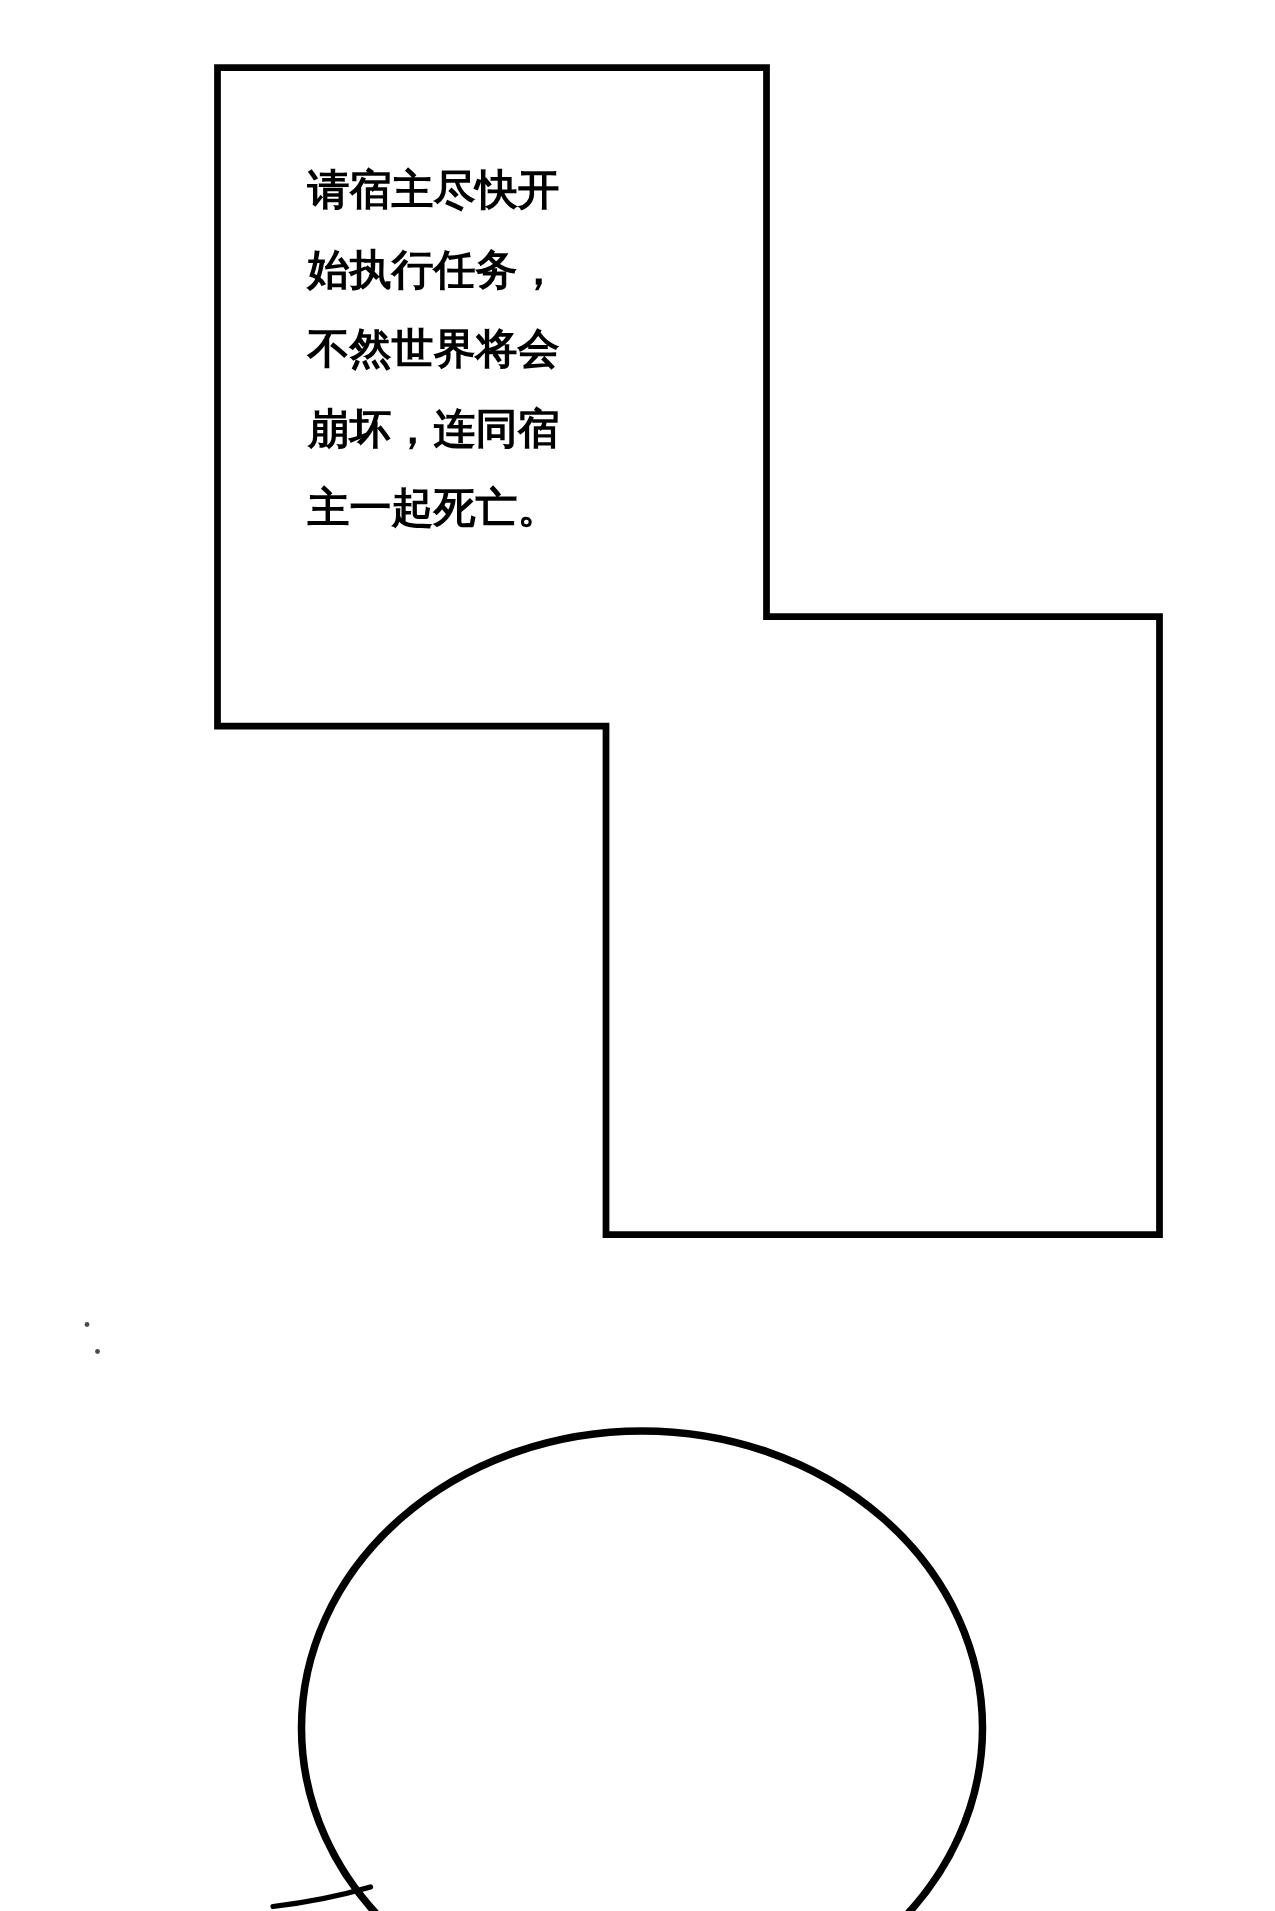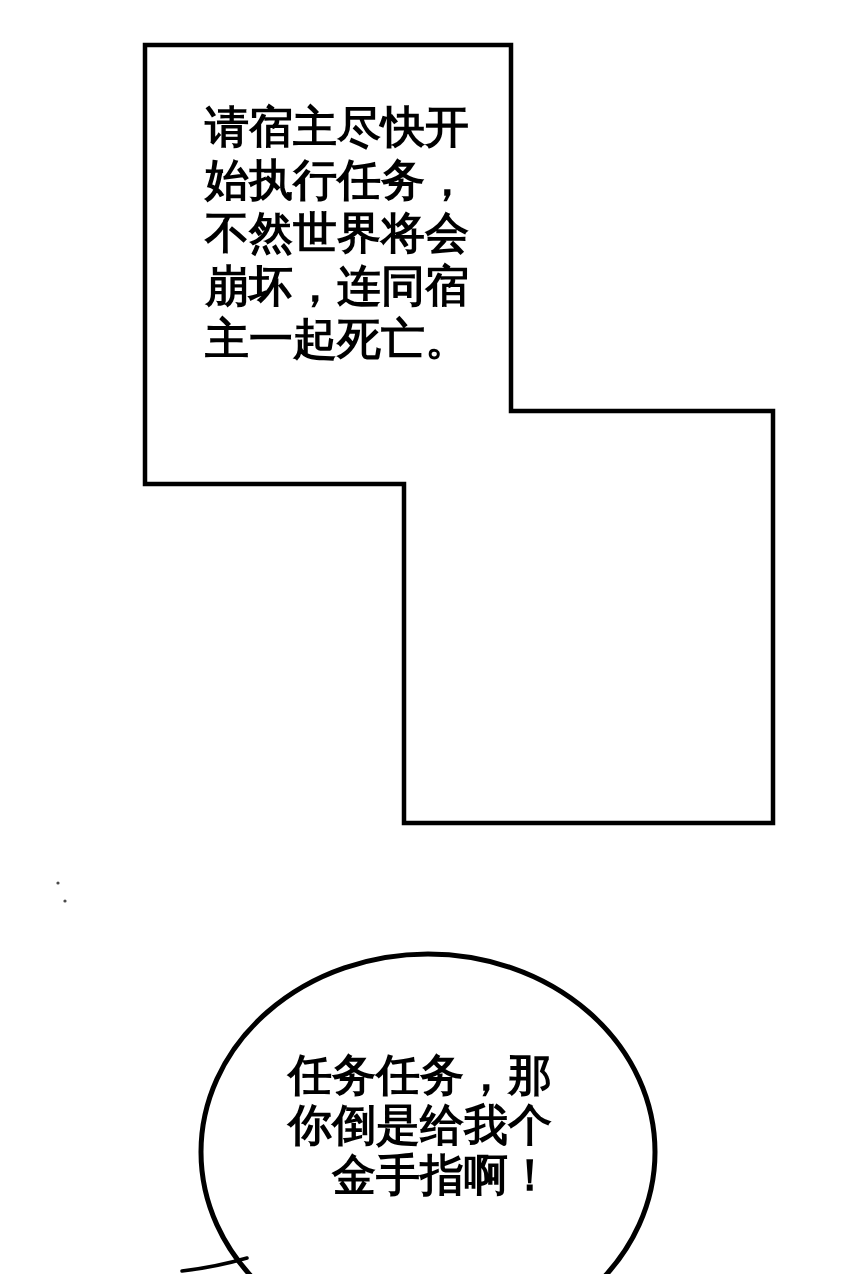--- a/index.html
+++ b/index.html
@@ -12,26 +12,26 @@
   }
   .art-layer {
     position: absolute;
     left: 0; top: 0;
     width: 850px; height: 1274px;
   }
   .speech-text {
     position: absolute;
     font-family: "Liberation Sans", "DejaVu Sans", sans-serif;
     font-weight: 700;
-    font-size: 44px;
+    font-size: 28px;
     line-height: 53px;
     letter-spacing: 0px;
     color: #000000;
     white-space: pre-line;
-    text-align: right;
+    text-align: center;
   }
   #box1-text { left: 205px; top: 100px; }
   #box2-text { left: 462px; top: 468px; }
   #bubble-text { left: 288px; top: 1050px; line-height: 50px; }
 </style>
 </head>
 <body>
 
 <div class="page">
 
@@ -47,17 +47,14 @@
     <circle cx="65" cy="901" r="1.6" fill="#4a4a4a"></circle>
   </svg>
 
   <div class="speech-text" id="box1-text">请宿主尽快开
 始执行任务，
 不然世界将会
 崩坏，连同宿
 主一起死亡。</div>
 
 
-  <div class="speech-text" id="bubble-text">任务任务，那
-你倒是给我个
-金手指啊！</div>
 
 </div>
 
 </body></html>

